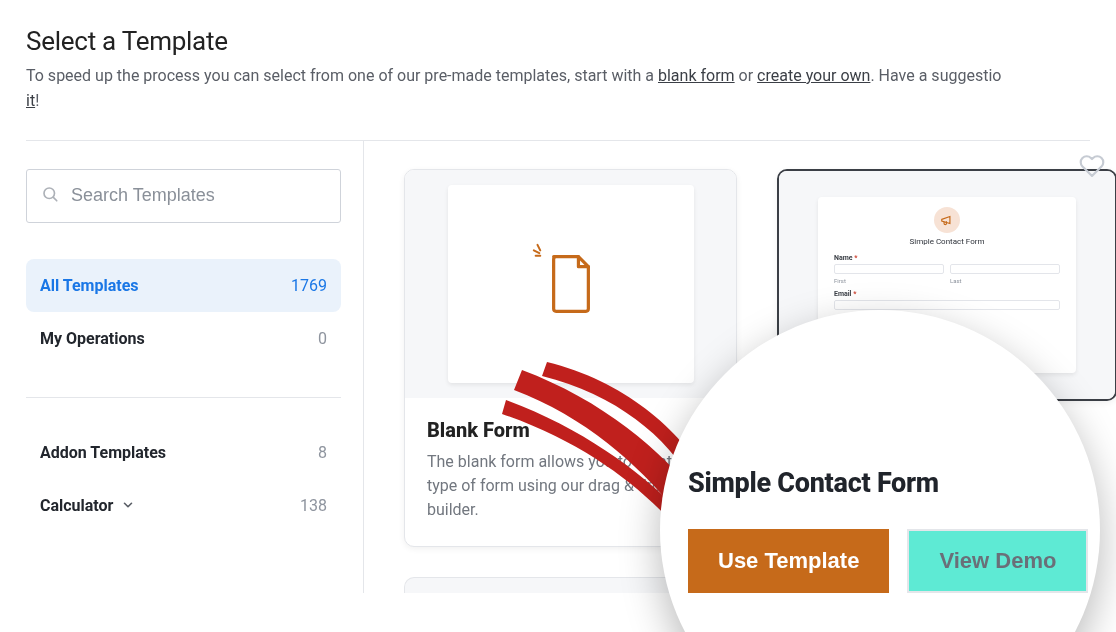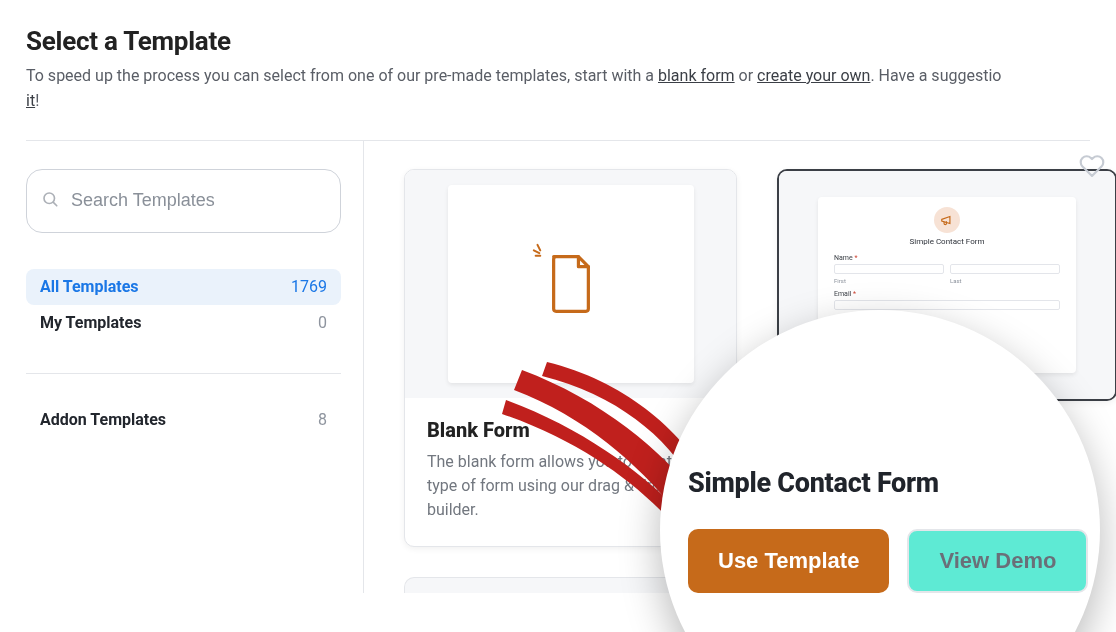--- a/index.html
+++ b/index.html
@@ -16,39 +16,39 @@
   --card-shadow:0 2px 6px rgba(0,0,0,.06);
   --radius:10px;
   font-family:-apple-system,BlinkMacSystemFont,"Segoe UI",Roboto,Helvetica,Arial,sans-serif;
 }
 *{box-sizing:border-box}
 body{margin:0;background:#fff;color:var(--text);font-size:16px}
 
 .page{width:1116px;height:632px;overflow:hidden;position:relative}
 .inner{padding:22px 26px 0 26px}
 
-.page-title{font-size:26px;font-weight:700;letter-spacing:-.01em;margin:4px 0 8px}
+.page-title{font-size:26px;font-weight:400;letter-spacing:-.01em;margin:4px 0 8px}
 .page-subtitle{font-size:16px;color:#5a5e66;line-height:1.55}
 .page-subtitle .tl{text-decoration:underline;color:#3b3f46;cursor:pointer}
 
 .hr{border-top:1px solid var(--border);margin-top:26px}
 
 .layout{display:flex}
 .sidebar{width:338px;min-width:338px;border-right:1px solid var(--border);padding:28px 22px 0 0}
 .content{flex:1;padding:28px 0 0 40px;position:relative}
 
 
-.search{display:flex;align-items:center;border:1px solid var(--border-strong);border-radius:16px;height:64px;padding:0 14px;color:var(--muted2)}
+.search{display:flex;align-items:center;border:1px solid var(--border-strong);border-radius:3px;height:54px;padding:0 14px;color:var(--muted2)}
 .search svg{flex:none;margin-right:10px;opacity:.7}
 .search input{border:0;outline:0;font-size:18px;color:#5a5e66;flex:1;background:transparent}
 .search input::placeholder{color:#8a9099}
 
 
 .cats{margin-top:36px}
-.cat{display:flex;align-items:center;justify-content:space-between;height:36px;border-radius:8px;padding:0 14px;cursor:pointer;color:#22262d;font-weight:700}
+.cat{display:flex;align-items:center;justify-content:space-between;height:53px;border-radius:8px;padding:0 14px;cursor:pointer;color:#22262d;font-weight:700}
 .cat .count{font-weight:400;color:var(--muted2)}
 .cat.active{background:var(--blue-bg);color:var(--blue)}
 .cat.active .count{color:var(--blue)}
 .cat .left{display:flex;align-items:center;gap:8px}
 .cat .chev{display:inline-flex;align-items:center}
 
 .sep{border-top:1px solid var(--border);margin:32px 0 28px}
 
 
 .cards{display:flex;gap:40px;align-items:flex-start}
@@ -60,38 +60,38 @@
 .tcard .tdesc{color:#72777f;font-size:16px;line-height:1.5}
 
 
 .tcard.focused{border:2px solid #3b3f46}
 .heart{position:absolute;top:12px;right:12px;color:#bfc5cd}
 
 
 .mini{width:258px;height:176px;background:#fff;border-radius:4px;box-shadow:0 2px 4px rgba(0,0,0,.08);padding:10px 16px;font-size:7px;color:#5a5e66;position:relative}
 .mini .brandicon{width:26px;height:26px;border-radius:50%;background:#f7e2d5;margin:0 auto 4px;display:flex;align-items:center;justify-content:center;color:var(--orange);font-size:12px}
 .mini .mtitle{text-align:center;font-size:8px;color:#2e323a;margin-bottom:8px}
-.mini .label{font-weight:400;color:#3c4047;margin-top:6px}
+.mini .label{font-weight:700;color:#3c4047;margin-top:6px}
 .mini .label::after{content:" *";color:#c43}
 .mini .row{display:flex;gap:6px;margin-top:2px}
 .mini .inp{flex:1;height:10px;border:1px solid #e3e5ea;border-radius:2px;background:#fff}
 .mini .sub{font-size:6px;color:#8e949e;margin-top:1px}
 .mini .btn{margin-top:8px;display:inline-flex;align-items:center;justify-content:center;background:var(--orange);color:#fff;font-size:7px;padding:4px 8px;border-radius:3px}
 
 
 .blankicon{position:relative}
 .blankicon svg{display:block}
 .sparkle{position:absolute;top:-10px;left:-14px}
 
 
 .zoom{position:absolute;left:660px;top:310px;width:440px;height:440px;border-radius:50%;background:#fff;box-shadow:0 14px 40px rgba(0,0,0,.28);display:flex;align-items:center;justify-content:center}
 .zoom-inner{width:388px;padding:0 2px}
 .zoom-title{font-size:27px;font-weight:800;letter-spacing:-.01em;margin-bottom:30px;color:#20242b}
 .btns{display:flex;gap:18px}
-.btn-lg{height:64px;border-radius:10px;display:inline-flex;align-items:center;justify-content:center;font-size:22px;font-weight:800;padding:0 30px;cursor:pointer;white-space:nowrap}
+.btn-lg{height:64px;border-radius:0;display:inline-flex;align-items:center;justify-content:center;font-size:22px;font-weight:800;padding:0 30px;cursor:pointer;white-space:nowrap}
 .btn-primary{background:var(--orange);color:#fff;border:0}
 .btn-secondary{background:#5eead4;color:#6a6f78;border:2px solid var(--border)}
 
 
 .arrow{position:absolute;left:492px;top:360px;pointer-events:none}
 </style>
 </head>
 <body>
 
 <div class="page">
@@ -121,34 +121,45 @@
 
         <div class="cats">
           <div class="cat active">
             <span class="left">
                 <span>All Templates</span>
               </span>
             <span class="count">1769</span>
           </div>
           <div class="cat">
             <span class="left">
-                <span>My Templates</span>
+                <span>My Operations</span>
               </span>
             <span class="count">0</span>
           </div>
         </div>
 
         <div class="sep"></div>
 
         <div>
           <div class="cat">
             <span class="left">
                 <span>Addon Templates</span>
               </span>
             <span class="count">8</span>
+          </div>
+          <div class="cat">
+            <span class="left">
+              <span>Calculator</span>
+              <span class="chev">
+                <svg width="14" height="14" viewBox="0 0 24 24" fill="none" stroke="#5a5e66" stroke-width="2.8" stroke-linecap="round" stroke-linejoin="round">
+                    <polyline points="6 9 12 15 18 9"></polyline>
+                  </svg>
+              </span>
+            </span>
+            <span class="count">138</span>
           </div>
         </div>
 
       </aside>
 
       <main class="content">
         <div class="cards">
 
           <div class="tcard">
             <div class="preview">

